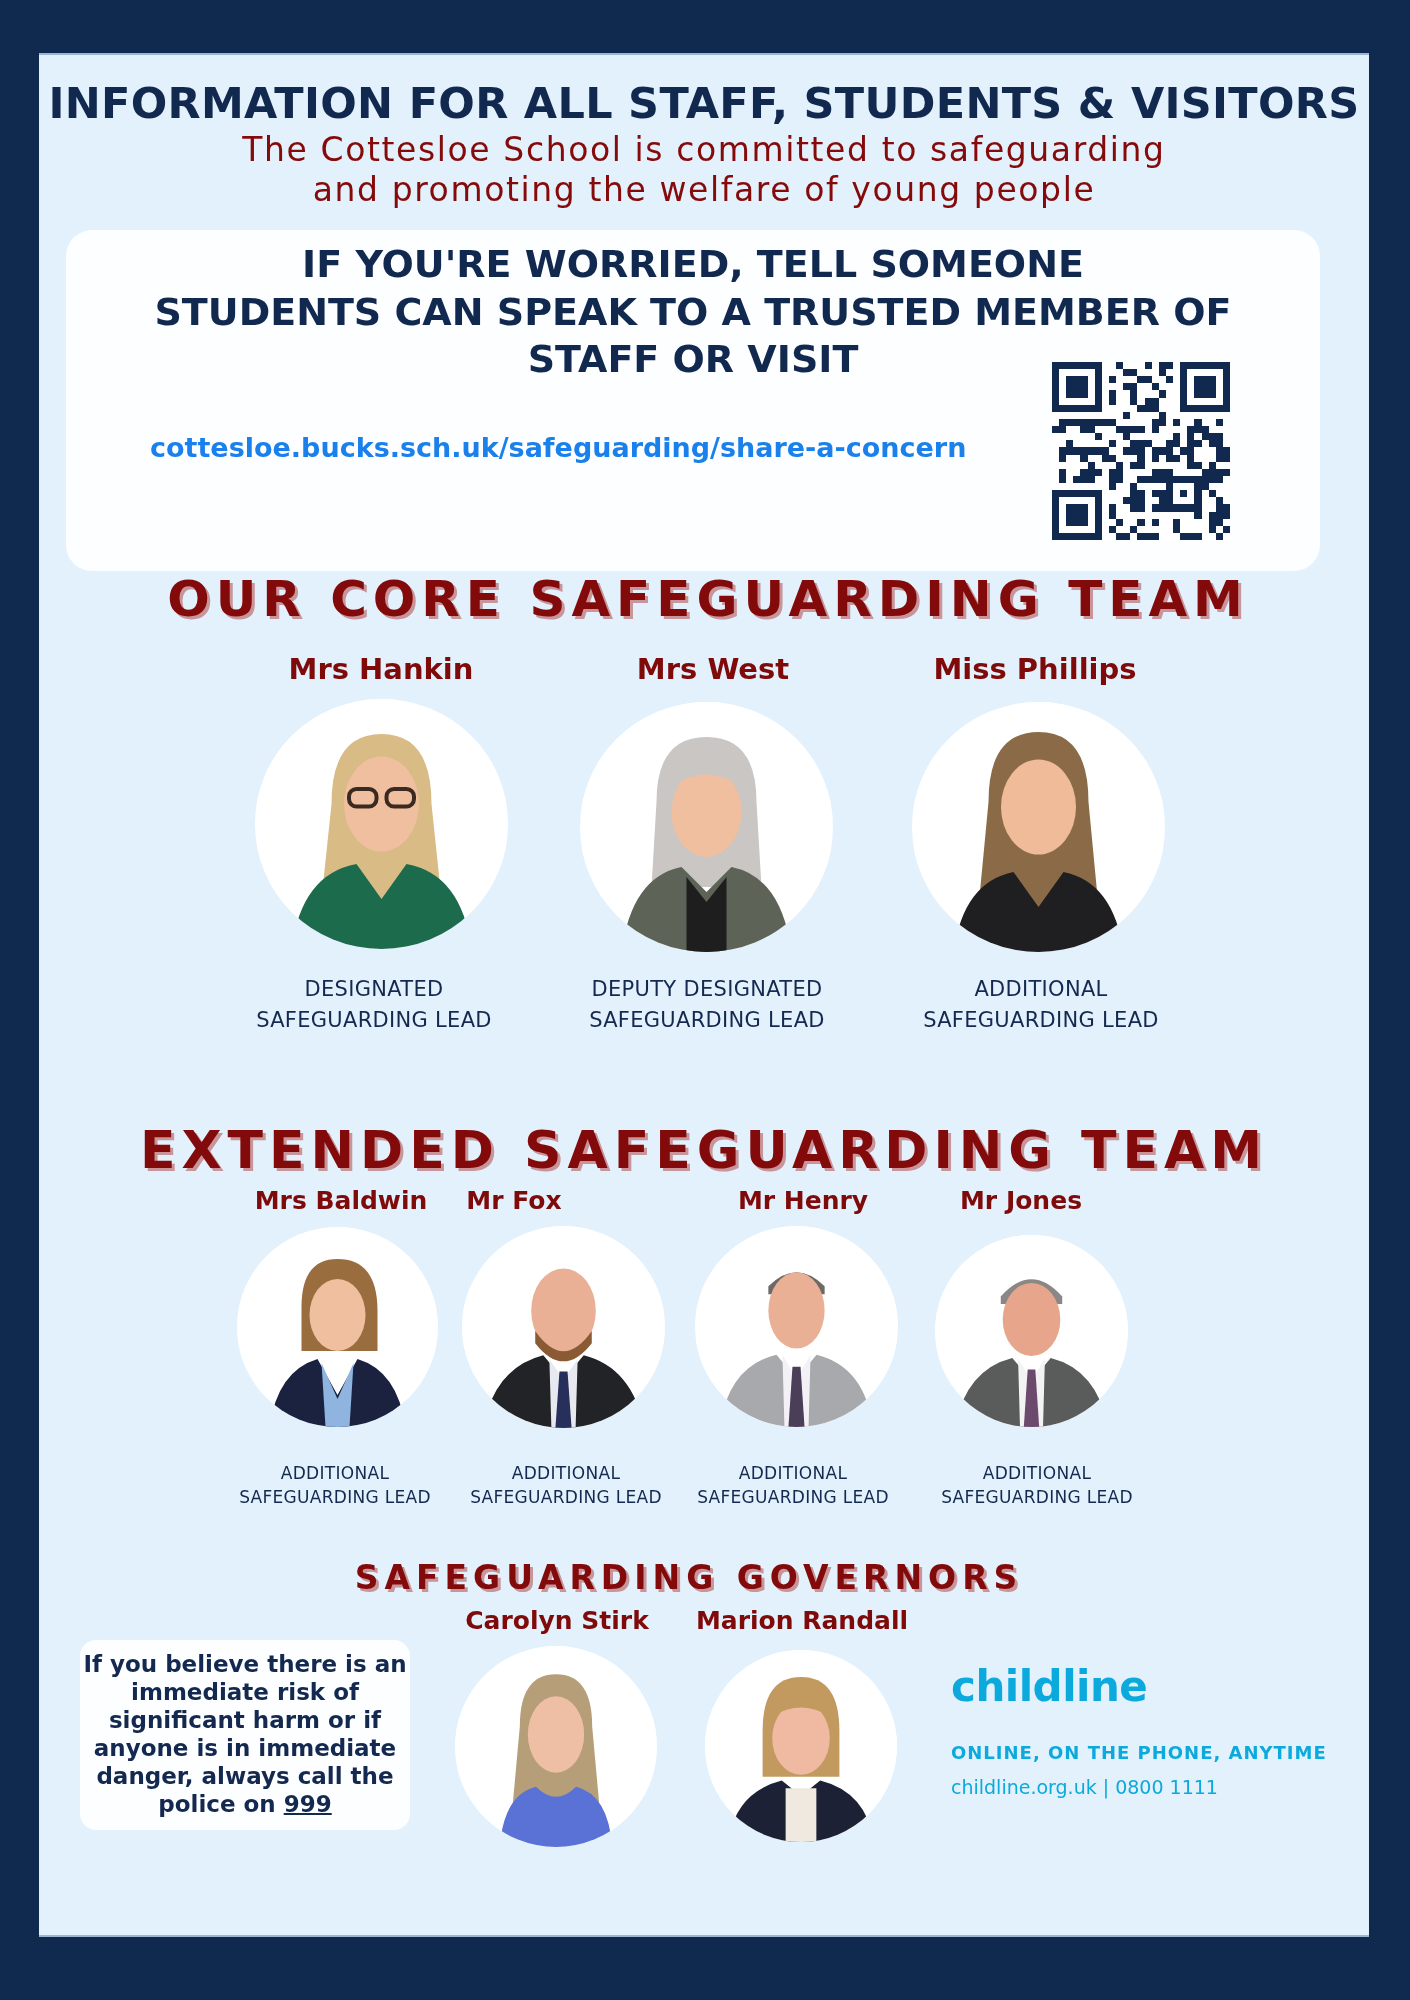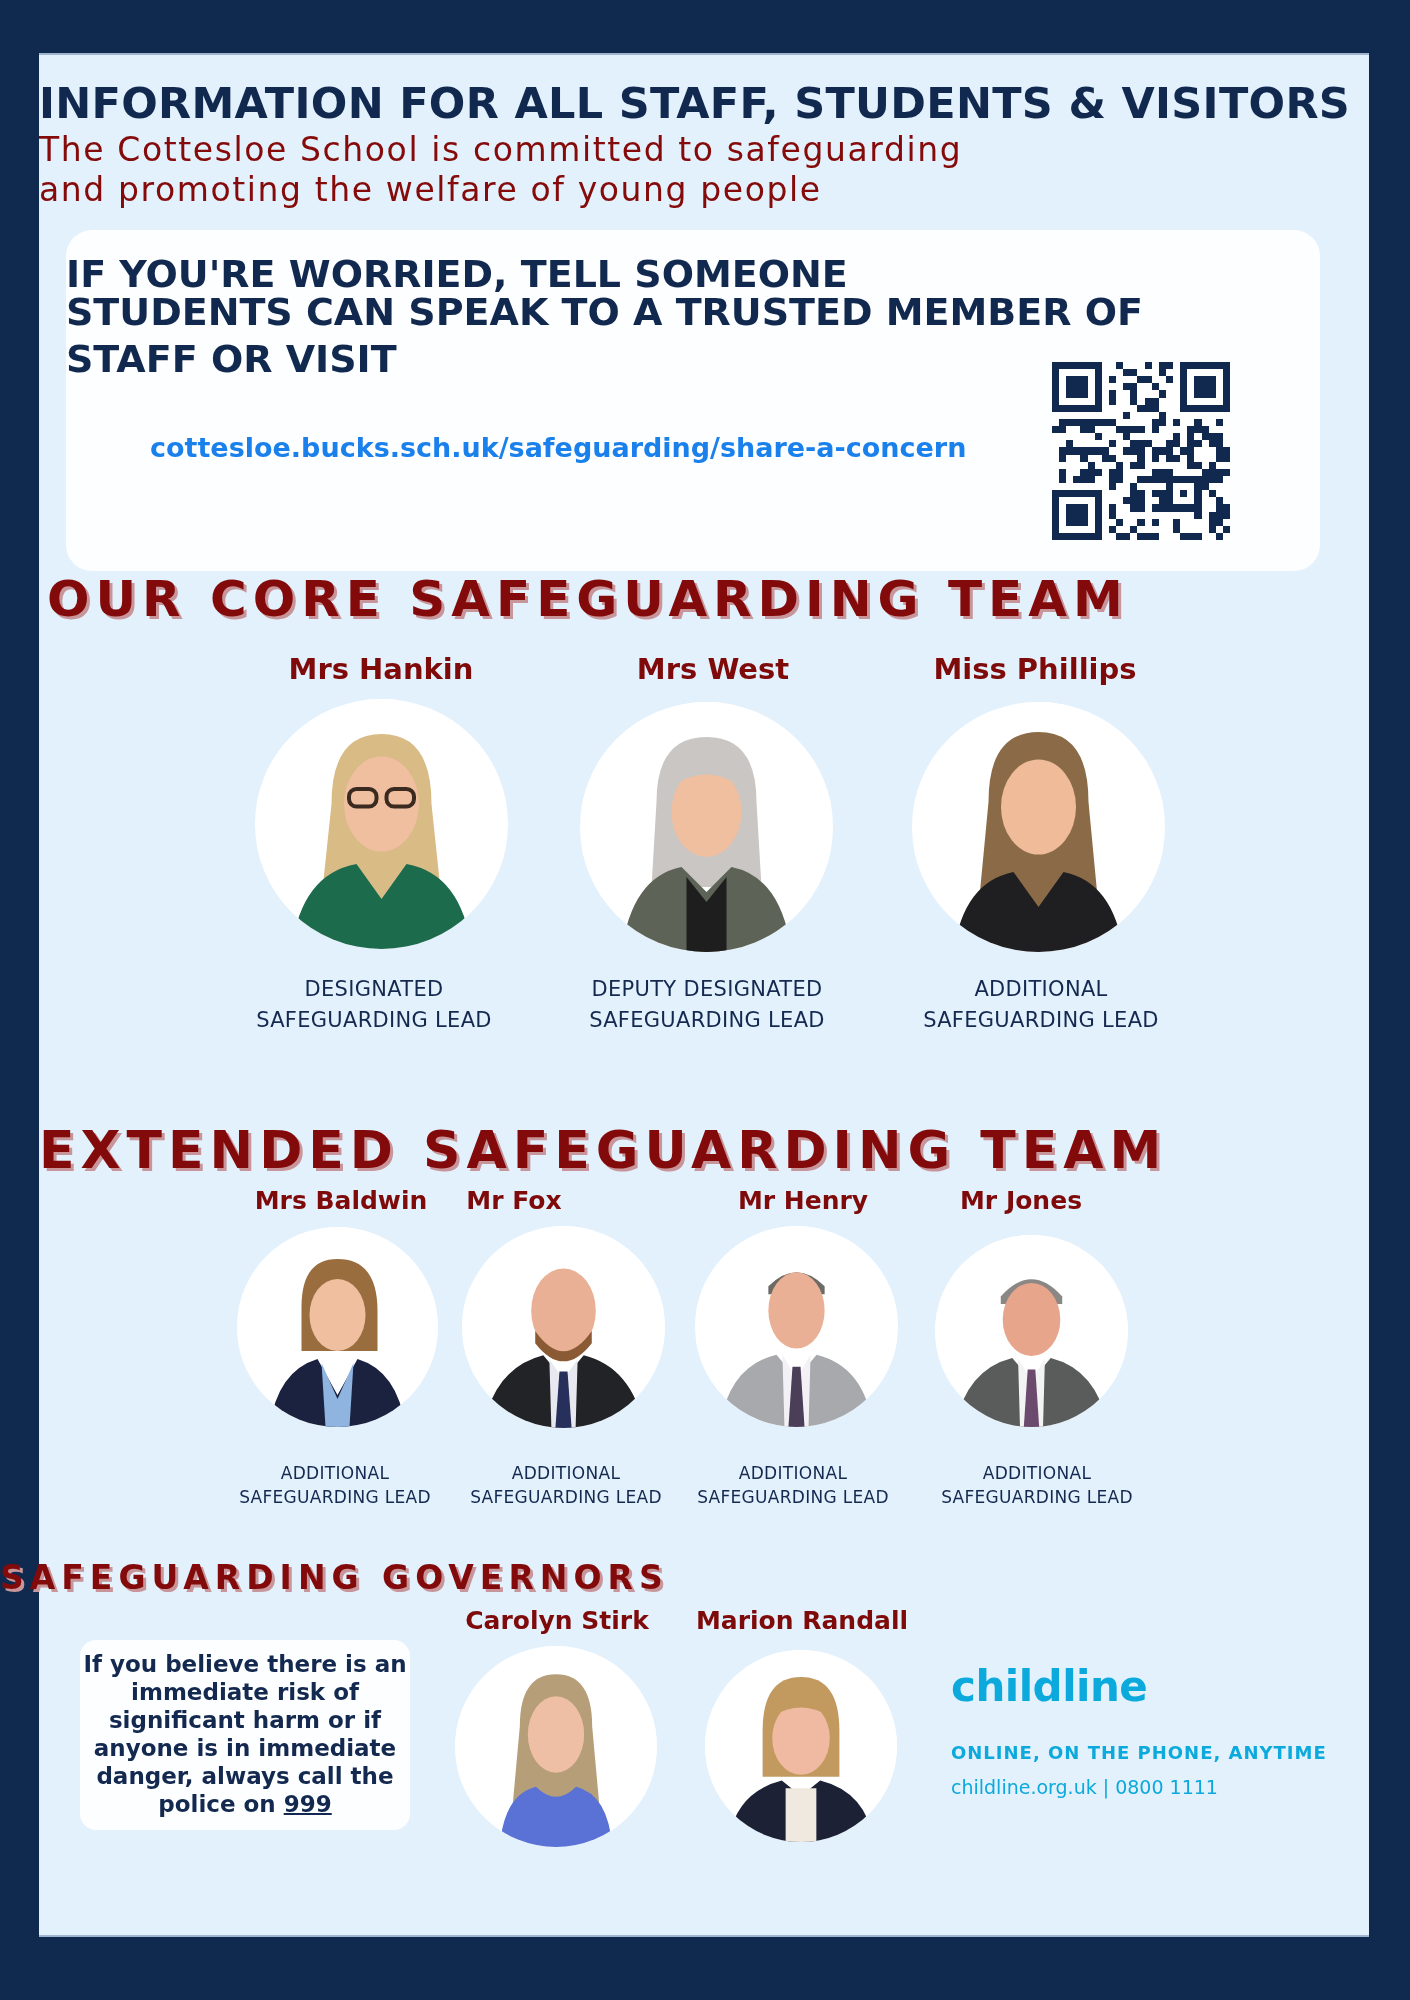--- a/index.html
+++ b/index.html
@@ -1,20 +1,20 @@
 <!DOCTYPE html>
 <html><head>
 <meta charset="utf-8">
 <style>
   * { box-sizing: border-box; margin: 0; padding: 0; }
   html, body { width: 1410px; height: 2000px; overflow: hidden; }
   body { background: #10294f; font-family: "DejaVu Sans", sans-serif; position: relative; }
   .panel { position: absolute; left: 39px; top: 53px; width: 1330px; height: 1884px; background: #e3f1fd; border-top: 2px solid #9fb5cf; border-bottom: 2px solid #9fb5cf; }
   .abs { position: absolute; }
-  .center { }
+  .center { text-align: center; }
   .title { left: 39px; width: 1330px; top: 78px; font-size: 43px; font-weight: bold; color: #12294f; letter-spacing: 0.3px; white-space: nowrap; }
   .subtitle { left: 39px; width: 1330px; font-size: 33px; color: #850b0b; letter-spacing: 1.6px; white-space: nowrap; }
   .infobox { left: 66px; top: 230px; width: 1254px; height: 341px; background: #fdfeff; border-radius: 26px; }
   .box-line { left: 66px; width: 1254px; font-size: 38px; font-weight: bold; color: #12294f; white-space: nowrap; }
   .link { left: 150px; top: 432px; font-size: 27px; font-weight: bold; color: #1a80ec; white-space: nowrap; text-decoration: none; }
   .qr { left: 1052px; top: 362px; width: 178px; height: 178px; background: #fff; }
   .section-head { left: 39px; width: 1330px; font-weight: bold; color: #820a0a; letter-spacing: 6px; white-space: nowrap; text-shadow: 3px 3px 0 #c7959a; font-family: "DejaVu Sans", sans-serif; }
   .name { font-size: 29px; font-weight: bold; color: #7f0a0a; white-space: nowrap; text-align: right; transform: translateX(-50%); }
   .name-sm { font-size: 25px; }
   .photo { border-radius: 50%; background: #ffffff; overflow: hidden; }
@@ -30,21 +30,21 @@
 </head>
 <body>
 
 <div class="panel"></div>
 
 <div class="abs title center">INFORMATION FOR ALL STAFF, STUDENTS &amp; VISITORS</div>
 <div class="abs subtitle center" style="top:130px;">The Cottesloe School is committed to safeguarding</div>
 <div class="abs subtitle center" style="top:170px;">and promoting the welfare of young people</div>
 
 <div class="abs infobox"></div>
-<div class="abs box-line center" style="top:252px;">IF YOU'RE WORRIED, TELL SOMEONE</div>
+<div class="abs box-line center" style="top:242px;">IF YOU'RE WORRIED, TELL SOMEONE</div>
 <div class="abs box-line center" style="top:290px;">STUDENTS CAN SPEAK TO A TRUSTED MEMBER OF</div>
 <div class="abs box-line center" style="top:337px; width:1254px;">STAFF OR VISIT</div>
 <a class="abs link">cottesloe.bucks.sch.uk/safeguarding/share-a-concern</a>
 <div class="abs qr">
   <svg id="qrsvg" viewBox="0 0 25 25" width="178" height="178" shape-rendering="crispEdges">
       <rect x="9" y="0" width="1" height="1" fill="#12294f"></rect>
       <rect x="13" y="0" width="1" height="1" fill="#12294f"></rect>
       <rect x="15" y="0" width="1" height="1" fill="#12294f"></rect>
       <rect x="16" y="0" width="1" height="1" fill="#12294f"></rect>
       <rect x="10" y="1" width="1" height="1" fill="#12294f"></rect>

